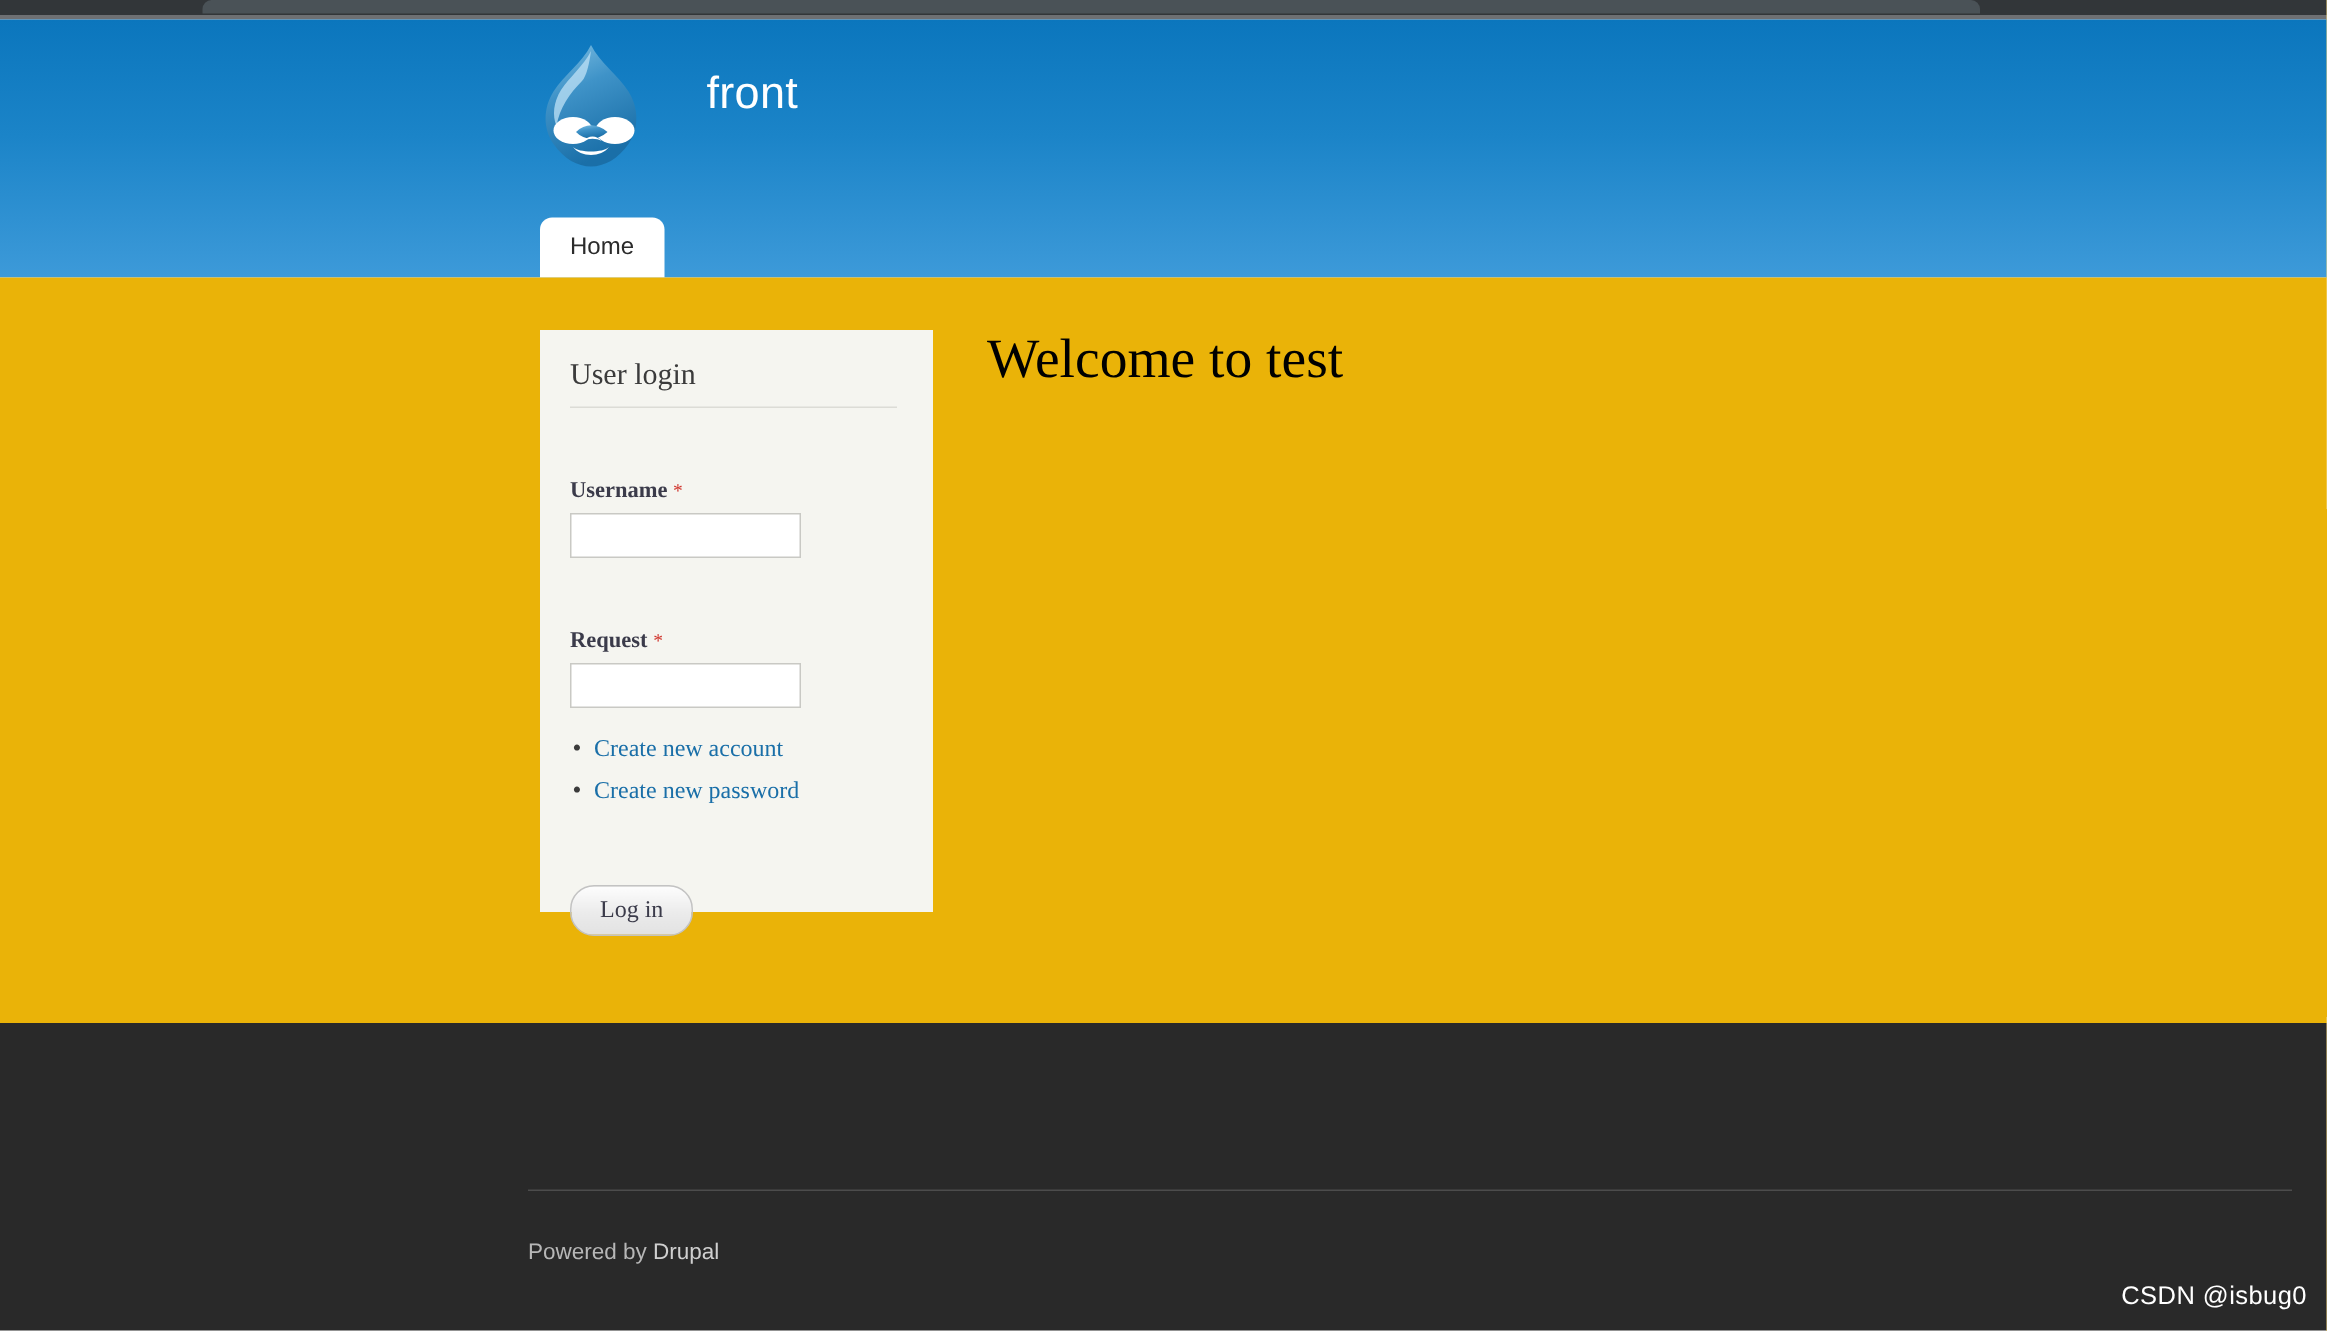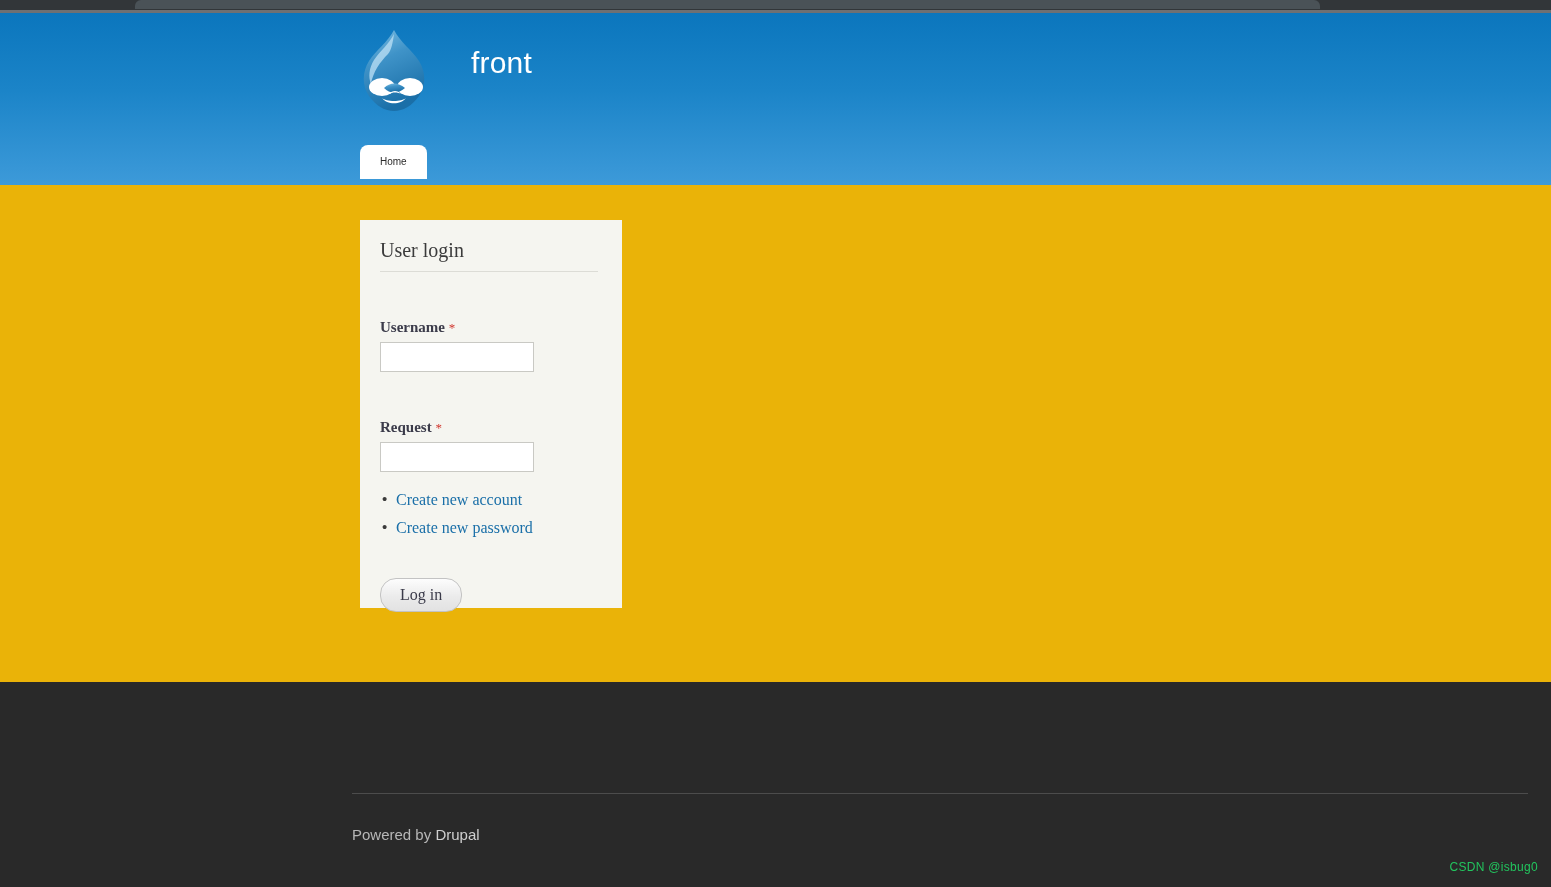--- a/index.html
+++ b/index.html
@@ -71,21 +71,21 @@
   .nav-tabs {
     position: absolute;
     left: 2px; top: 132px;
     height: 40px;
   }
   .nav-tab {
     display: inline-block;
     background: #ffffff;
     border-radius: 8px 8px 0 0;
     padding: 12px 20px 12px 20px;
-    font-size: 10px;
+    font-size: 16px;
     color: #2b2b2b;
     line-height: 1;
     text-decoration: none;
   }
 
   
   .page-wrap {
     position: absolute;
     left: 0; top: 185px;
     width: 1551px;
@@ -168,21 +168,21 @@
     color: #3b3b3b;
     font-size: 15px;
   }
   .login-links a {
     font-family: "Liberation Serif", serif;
     font-size: 16px;
     color: #1a6fa8;
     text-decoration: none;
   }
   .btn-login {
-    margin-top: 32px;
+    margin-top: 44px;
     display: inline-block;
     background: linear-gradient(to bottom, #fdfdfd 0%, #ebebeb 55%, #e2e2e2 100%);
     border: 1px solid #c3c3c3;
     border-radius: 16px;
     padding: 8px 19px;
     font-family: "Liberation Serif", serif;
     font-size: 16px;
     color: #3b3b4a;
     line-height: 1;
     cursor: pointer;
@@ -241,22 +241,22 @@
     line-height: 1;
   }
   .footer-text a {
     color: #cfcfcf;
     text-decoration: none;
   }
   .watermark {
     position: absolute;
     right: 13px;
     bottom: 13px;
-    font-size: 12px;
-    color: #22c55e;
+    font-size: 17px;
+    color: #ffffff;
     letter-spacing: 0.3px;
     text-align: center;
   }
 </style>
 </head>
 <body>
 
 <div class="browser-chrome">
   <div class="browser-tabstrip"></div>
 </div>
@@ -325,20 +325,21 @@
         </li>
         <li>
           <a href="#">Create new password</a>
         </li>
       </ul>
 
       <button class="btn-login">Log in</button>
     </div>
 
     <div class="content">
+      <h1 class="page-title">Welcome to test</h1>
     </div>
 
   </div>
 </div>
 
 <div class="site-footer">
   <div class="footer-inner">
     <div class="footer-rule"></div>
     <div class="footer-text">
       <span>Powered by </span><a href="#">Drupal</a>

